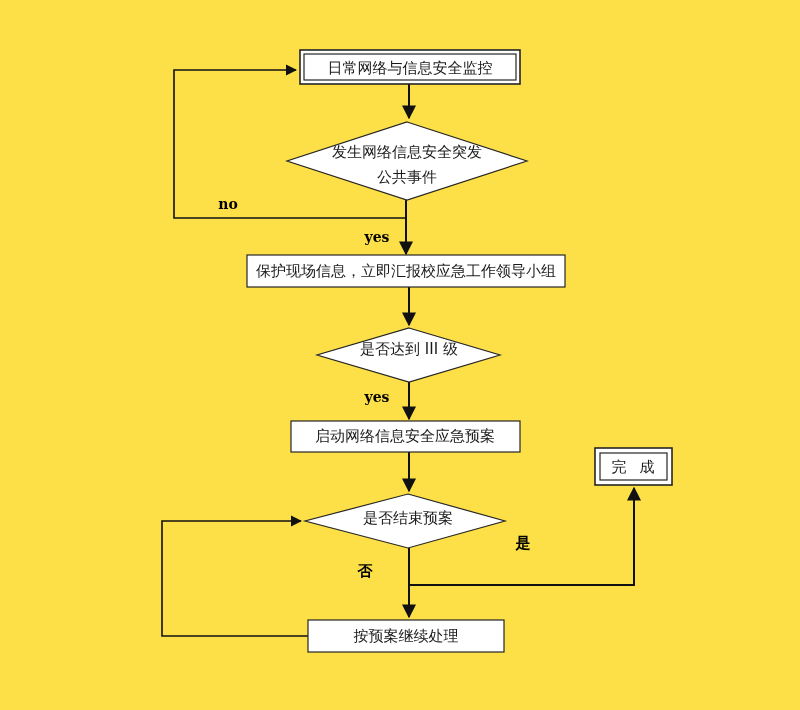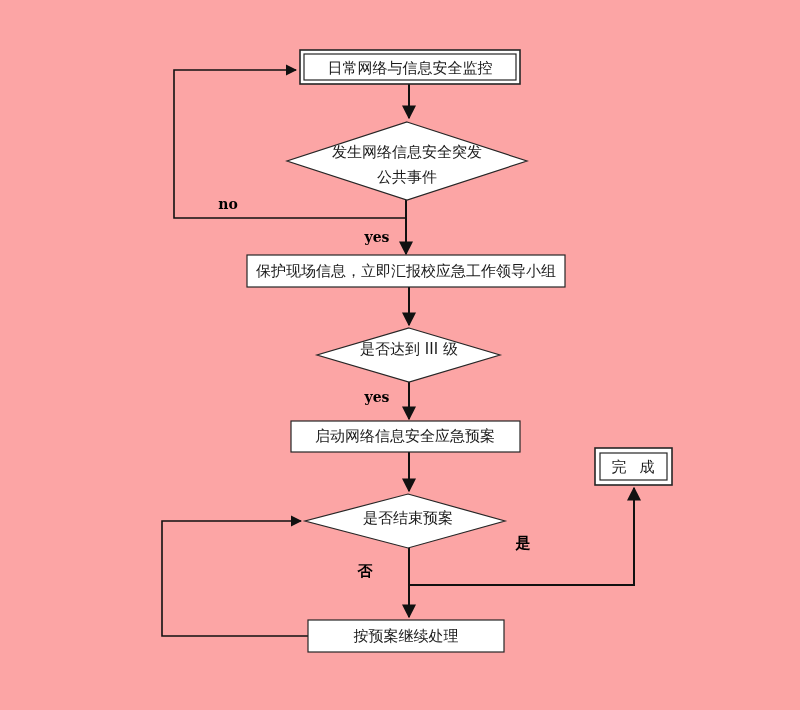--- a/index.html
+++ b/index.html
@@ -7,21 +7,21 @@
     padding: 0;
     background: #ffffff;
   }
   body {
     font-family: "DejaVu Sans", "Liberation Sans", sans-serif;
   }
   #canvas {
     position: relative;
     width: 800px;
     height: 710px;
-    background: #fca5a5;
+    background: #fde047;
     overflow: hidden;
   }
   svg.flow {
     position: absolute;
     left: 0;
     top: 0;
     width: 800px;
     height: 710px;
   }
   .node-text {

